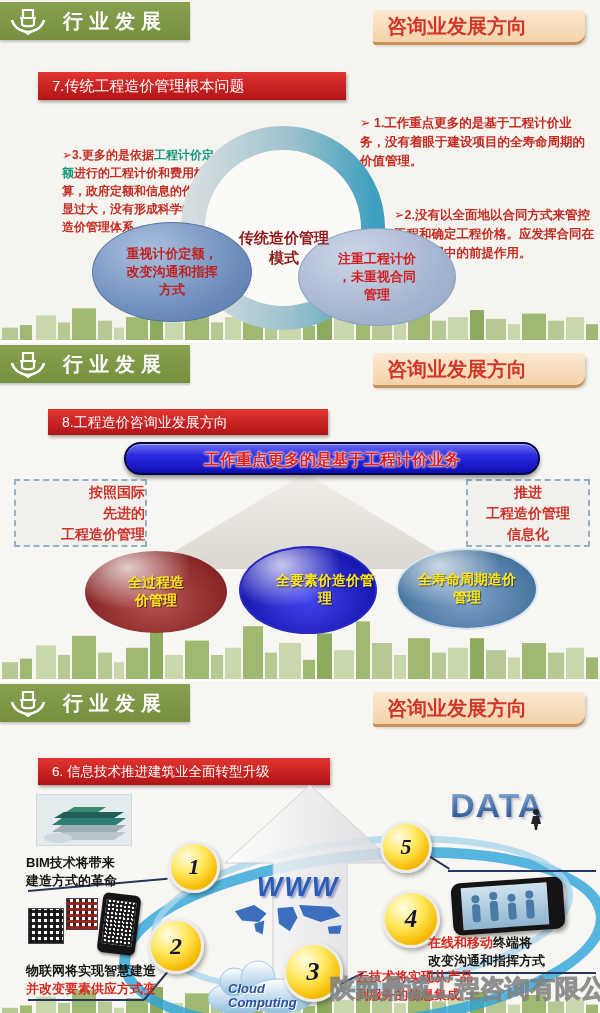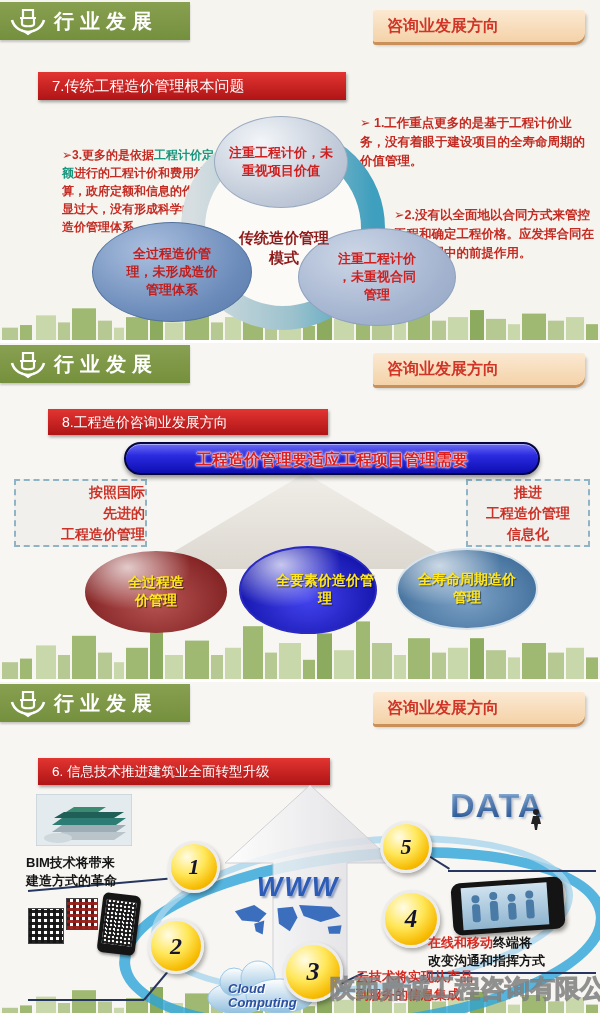--- a/index.html
+++ b/index.html
@@ -7,25 +7,25 @@
   .canvas{position:relative;width:600px;height:1013px;background:#fff;overflow:hidden;}
   .slide{position:relative;width:600px;overflow:hidden;background:#f6f4ef;border-top:3px solid #fff;}
   .s1{height:340px;border-top:none;}
   .s2{height:336px;background:#f8f6f2;}
   .s3{height:337px;background:#f8f6f2;}
 
   
   .gbanner{position:absolute;left:0;top:2px;width:190px;height:38px;
     background:linear-gradient(180deg,#88a051,#75903d);display:flex;align-items:center;
     padding-left:10px;box-sizing:border-box;box-shadow:0 2px 2px rgba(0,0,0,.2);}
-  .gbanner .brand{color:#fff;font-size:20px;font-weight:bold;letter-spacing:6px;margin-left:8px;white-space:nowrap;}
+  .gbanner .brand{color:#fff;font-size:20px;font-weight:bold;letter-spacing:6px;margin-left:17px;white-space:nowrap;}
   .obanner{position:absolute;left:373px;top:10px;width:212px;height:32px;
     background:linear-gradient(180deg,#fbe9d2,#f4d2a8);border-radius:3px 3px 10px 3px;
     box-shadow:0 3px 0 #c9905a,2px 4px 3px rgba(0,0,0,.18);
-    color:#d03528;font-size:16px;font-weight:bold;line-height:32px;padding-left:14px;box-sizing:border-box;}
+    color:#d03528;font-size:20px;font-weight:bold;line-height:32px;padding-left:14px;box-sizing:border-box;}
   .redbar{position:absolute;background:linear-gradient(180deg,#e23531,#b01416);color:#fff;
     font-weight:normal;box-sizing:border-box;padding-left:14px;box-shadow:1px 2px 3px rgba(0,0,0,.35);}
 
   
   .note{position:absolute;color:#c32b23;font-weight:bold;font-size:12px;line-height:1.5;}
   .note .hl{color:#17967d;}
   .ring-svg{position:absolute;left:170px;top:115px;z-index:1;}
   .oval{position:absolute;border-radius:50%;display:flex;align-items:center;justify-content:center;
     text-align:center;font-weight:bold;color:#cf1f1f;z-index:2;box-sizing:border-box;}
   .oval-top{left:214px;top:116px;width:134px;height:92px;font-size:13px;
@@ -176,25 +176,22 @@
       <defs>
           <linearGradient id="ringg" x1="0" y1="0" x2="1" y2="0">
         <stop offset="0" stop-color="#d6dee1"></stop>
             <stop offset="0.55" stop-color="#9cc2cd"></stop>
             <stop offset="1" stop-color="#3f9fbe"></stop>
       </linearGradient>
         </defs>
       <circle cx="113" cy="113" r="90" fill="#fbfaf7" stroke="url(#ringg)" stroke-width="24"></circle>
     </svg>
 
-    <div class="oval oval-top">
-        <span>注重工程计价，未重视项目价值</span>
-      </div>
     <div class="oval oval-left">
-        <span>全过程造价管理，未形成造价管理体系</span>
+        <span>重视计价定额，改变沟通和指挥方式</span>
       </div>
     <div class="oval oval-right">
         <span>注重工程计价 ，未重视合同管理</span>
       </div>
     <div class="center-label">传统造价管理模式</div>
 
     <div class="note" style="left:26px;top:146px;width:164px;margin-left:36px;"><span>➢3.更多的是依据</span><span class="hl">工程计价定额</span><span>进行的工程计价和费用核算，政府定额和信息的作用明显过大，没有形成科学的工程造价管理体系</span></div>
     <div class="note" style="left:360px;top:114px;width:232px;font-size:12.5px;">➢ 1.工作重点更多的是基于工程计价业务，没有着眼于建设项目的全寿命周期的价值管理。</div>
     <div class="note" style="left:394px;top:206px;width:200px;font-size:12.5px;">➢2.没有以全面地以合同方式来管控工程和确定工程价格。应发挥合同在造价管理中的前提作用。</div>
 
@@ -206,21 +203,21 @@
   <section class="slide s2">
     <div class="gbanner">
       <svg width="36" height="30" viewBox="0 0 36 30">
           <use href="#logo"></use>
         </svg>
       <span class="brand">行业发展</span>
     </div>
     <div class="obanner">咨询业发展方向</div>
     <div class="redbar" style="left:48px;top:66px;width:280px;height:26px;font-size:14px;line-height:26px;">8.工程造价咨询业发展方向</div>
 
-    <div class="pill">工程造价管理要适应工程项目管理需要</div>
+    <div class="pill">工作重点更多的是基于工程计价业务</div>
     <div class="tri"></div>
 
     <div class="dbox dbox-left">
       <div>按照国际</div>
       <div>先进的</div>
       <div>工程造价管理</div>
     </div>
     <div class="dbox dbox-right">
       <div>推进</div>
       <div>工程造价管理</div>
@@ -291,20 +288,24 @@
     </div>
     <div class="conn" style="left:28px;top:208px;width:140px;transform:rotate(-5deg);"></div>
     <div class="ycirc" style="left:168px;top:159px;width:46px;height:46px;font-size:22px;">
         <span>1</span>
       </div>
 
     <div class="qr" style="left:28px;top:226px;width:34px;height:34px;"></div>
     <div class="qr qr2" style="left:66px;top:216px;width:30px;height:30px;"></div>
     <div class="phone" style="left:100px;top:212px;width:38px;height:60px;transform:rotate(7deg);">
       <div class="screen"></div>
+    </div>
+    <div class="lbl" style="left:26px;top:280px;">
+      <div>物联网将实现智慧建造</div>
+      <div class="red">并改变要素供应方式变</div>
     </div>
     <div class="conn" style="left:28px;top:317px;width:116px;"></div>
     <div class="conn" style="left:144px;top:317px;width:52px;transform:rotate(-50deg);"></div>
     <div class="ycirc" style="left:148px;top:236px;width:50px;height:50px;font-size:24px;">
         <span>2</span>
       </div>
 
     <div class="cloud-box">
       <svg width="118" height="58" viewBox="0 0 118 58">
         <defs>

